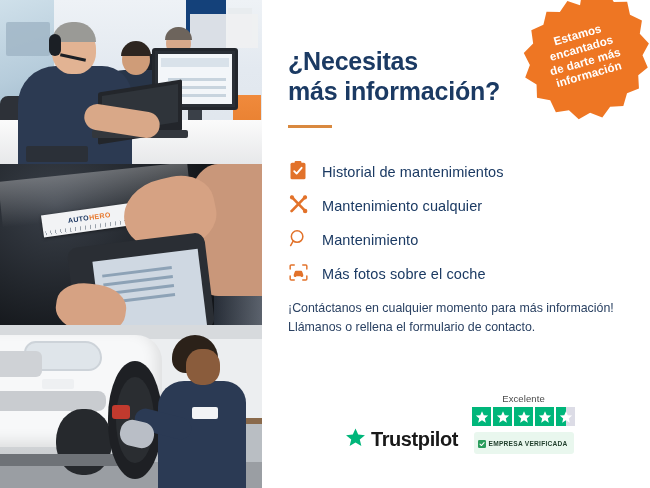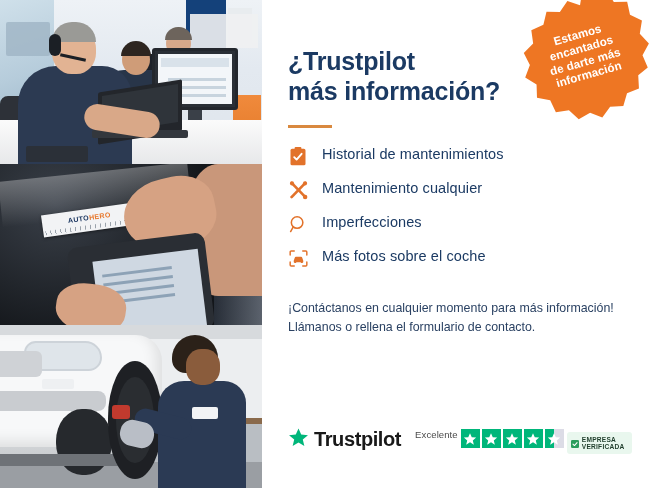--- a/index.html
+++ b/index.html
@@ -108,41 +108,41 @@
   
   .content { position:relative; flex:1; padding:46px 26px 0 26px; background:#fff; }
 
   h1.title {
     font-size:25px; line-height:1.2; font-weight:bold; color:#1b3a63;
     letter-spacing:-.2px; white-space:pre-line; max-width:240px;
   }
   .rule { width:44px; height:3px; background:#d9893f; margin:19px 0 18px; }
 
   .features { list-style:none; margin:0 0 0 0; padding:0; }
-  .feature { display:flex; align-items:flex-start; gap:14px; height:34px; }
+  .feature { display:flex; align-items:flex-end; gap:14px; height:34px; }
   .ficon { width:20px; height:20px; flex:0 0 20px; display:flex; align-items:center; justify-content:center; }
   .flabel { font-size:14.5px; color:#1b3a63; letter-spacing:.1px; }
 
   .contact { margin-top:17px; font-size:12.4px; line-height:1.55; color:#2d4col; color:#2b4263; white-space:pre-line; }
 
   
   .badge { position:absolute; right:-4px; top:-17px; width:142px; height:142px; }
   .badge svg { position:absolute; inset:0; }
   .badge .binner { position:absolute; inset:0; display:flex; flex-direction:column;
       align-items:center; justify-content:center; transform:rotate(-16deg); }
   .badge .headset { margin-bottom:1px; }
   .badge .btext { color:#fff; font-weight:bold; font-size:11.6px; line-height:1.18;
       text-align:center; white-space:pre-line; letter-spacing:.1px; width:104px;}
 
   
   .tp { position:absolute; left:26px; right:18px; bottom:34px; display:flex;
         align-items:flex-end; justify-content:center; gap:14px; }
   .tp-logo { display:flex; align-items:center; gap:5px; padding-bottom:2px;}
   .tp-logo .word { font-size:20px; font-weight:bold; color:#191919; letter-spacing:-.4px;}
-  .tp-right { display:flex; flex-direction:row; align-items:flex-start; gap:3px;}
+  .tp-right { display:flex; flex-direction:column; align-items:center; gap:3px;}
   .tp-excelente { font-size:9.5px; color:#4b4b4b; letter-spacing:.1px;}
   .stars { display:flex; gap:2px; }
   .star-box { width:19px; height:19px; background:#00b67a; display:flex; align-items:center; justify-content:center; position:relative; overflow:hidden;}
   .star-box.half:after{content:"";position:absolute;right:0;top:0;width:50%;height:100%;background:#dcdce6;}
   .star-box svg { position:relative; z-index:2; }
   .verified { margin-top:3px; display:flex; align-items:center; gap:3px;
       background:#e9f7ee; border-radius:3px; padding:2px 6px 2px 4px; }
   .verified .vtext { font-size:6.6px; font-weight:bold; color:#1f3d2b; letter-spacing:.25px;}
 </style>
 </head>
@@ -229,21 +229,21 @@
           <div class="glove"></div>
           <div class="tool"></div>
         </div>
       </div>
     </div>
 
   </div>
 
   <div class="content">
 
-    <h1 class="title">¿Trustpilot
+    <h1 class="title">¿Necesitas
 más información?</h1>
     <div class="rule"></div>
 
     <div class="badge">
       <svg viewBox="0 0 100 100" width="142" height="142" aria-hidden="true">
         <path fill="#ee7623" d="M50 2.5 L57.6 8.2 L66.6 5.4 L71.7 13.3 L81.1 13.2 L83.1 22.4 L91.5 26.4 L90 35.7 L96.4 42.6 L91.9 50.9 L95.6 59.5 L88.9 64.9 L89.4 74.3 L81 77.7 L78.4 86.7 L69.1 87.1 L63.6 94.7 L55 91.3 L47 95.9 L40.1 89.6 L30.9 91.1 L26.9 82.6 L17.6 80.8 L17.3 71.4 L9.3 66.5 L12.6 57.7 L8.3 49.3 L14.9 42.6 L13.6 33.3 L22.1 29.4 L24.3 20.2 L33.7 20.5 L39 12.7 L47.9 15.6 Z"></path>
       </svg>
       <div class="binner">
         <span class="headset">
           <svg width="17" height="15" viewBox="0 0 24 22" fill="none" aria-hidden="true">
@@ -285,21 +285,21 @@
         <span class="flabel">Mantenimiento cualquier</span>
       </li>
 
       <li class="feature">
         <span class="ficon">
           <svg width="18" height="18" viewBox="0 0 20 20" fill="none" aria-hidden="true">
             <circle cx="9" cy="8.4" r="6.4" stroke="#e2722a" stroke-width="1.7"></circle>
             <path d="M4.6 13.4 L1.8 18.4" stroke="#e2722a" stroke-width="1.7" stroke-linecap="round"></path>
           </svg>
         </span>
-        <span class="flabel">Imperfecciones</span>
+        <span class="flabel">Mantenimiento</span>
       </li>
 
       <li class="feature">
         <span class="ficon">
           <svg width="19" height="17" viewBox="0 0 22 20" fill="none" aria-hidden="true">
             <path d="M1.2 6 V2.4 A1.2 1.2 0 0 1 2.4 1.2 H6" stroke="#e2722a" stroke-width="1.7" stroke-linecap="round"></path>
             <path d="M16 1.2 H19.6 A1.2 1.2 0 0 1 20.8 2.4 V6" stroke="#e2722a" stroke-width="1.7" stroke-linecap="round"></path>
             <path d="M20.8 14 V17.6 A1.2 1.2 0 0 1 19.6 18.8 H16" stroke="#e2722a" stroke-width="1.7" stroke-linecap="round"></path>
             <path d="M6 18.8 H2.4 A1.2 1.2 0 0 1 1.2 17.6 V14" stroke="#e2722a" stroke-width="1.7" stroke-linecap="round"></path>
             <path d="M5.4 12.6 L6.6 9 A1.5 1.5 0 0 1 8 8 H14 A1.5 1.5 0 0 1 15.4 9 L16.6 12.6 V14.4 H5.4 Z" fill="#e2722a"></path>

